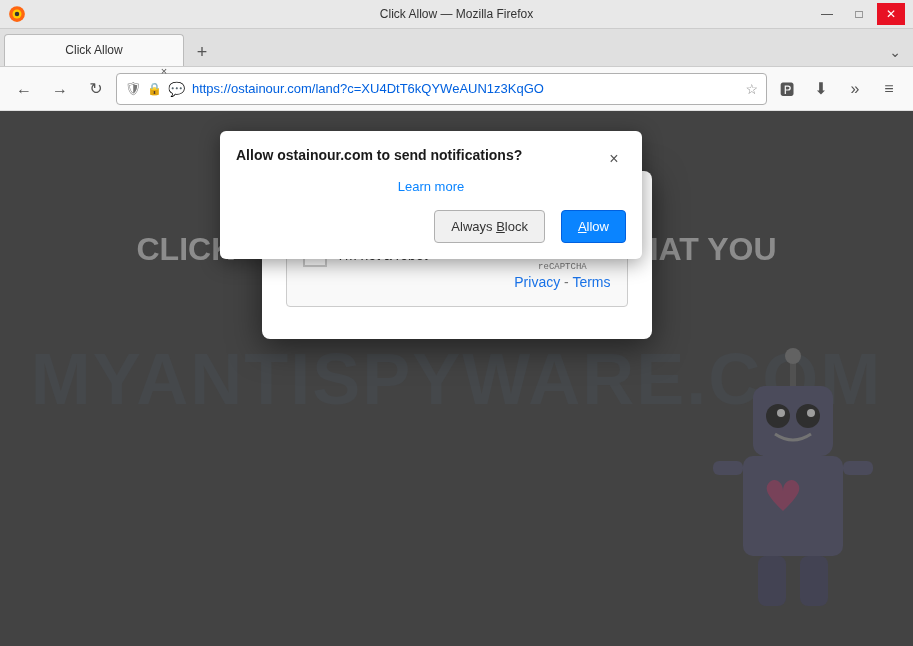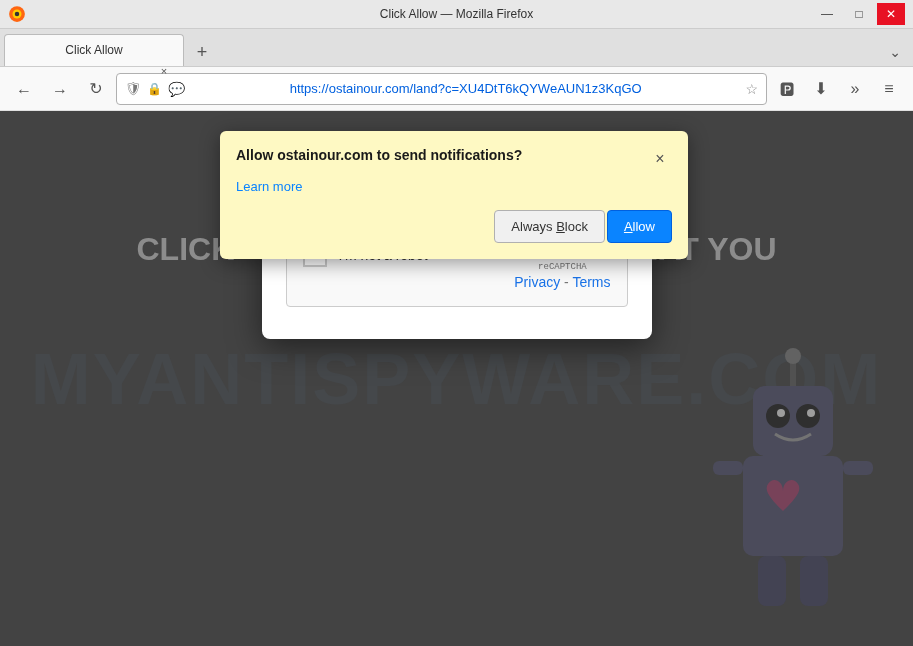--- a/index.html
+++ b/index.html
@@ -96,21 +96,21 @@
       border: 1px solid #b0b0b0;
       border-radius: 4px;
       background: white;
       display: flex;
       align-items: center;
       padding: 0 8px;
       gap: 6px;
       font-size: 13px;
       color: #333;
     }
-    .address-text { flex: 1; font-size: 13px; color: #0060df; overflow: hidden; white-space: nowrap; text-overflow: ellipsis; text-align: center; }
+    .address-text { flex: 1; font-size: 13px; color: #0060df; overflow: hidden; white-space: nowrap; text-overflow: ellipsis; }
     .address-star { color: #888; font-size: 14px; cursor: pointer; }
     .nav-bar-actions { display: flex; gap: 2px; }
     .toolbar-btn {
       width: 32px; height: 32px; border: none; background: transparent;
       cursor: pointer; border-radius: 4px; display: flex; align-items: center;
       justify-content: center; font-size: 16px; color: #555;
     }
 
     
     .content-area {
@@ -173,22 +173,22 @@
       width: 180px;
       height: 300px;
       z-index: 2;
     }
 
     
     .notification-popup {
       position: absolute;
       top: 20px;
       left: 220px;
-      width: 468px;
-      background: #fef9c3;
+      width: 422px;
+      background: #ffffff;
       border-radius: 6px;
       box-shadow: 0 4px 20px rgba(0,0,0,0.4);
       z-index: 10;
       padding: 16px 16px 16px 16px;
     }
     .popup-header {
       display: flex;
       align-items: flex-start;
       justify-content: space-between;
       margin-bottom: 8px;
@@ -205,24 +205,25 @@
       cursor: pointer; font-size: 16px; color: #555;
       display: flex; align-items: center; justify-content: center;
       border-radius: 4px;
     }
     .popup-learn-more {
       color: #0a84ff;
       font-size: 13px;
       text-decoration: none;
       display: block;
       margin-bottom: 16px;
+      text-align: center;
     }
     .popup-actions {
       display: flex;
-      gap: 2px;
+      gap: 16px;
       justify-content: flex-end;
     }
     .popup-btn {
       padding: 8px 16px;
       border: 1px solid #b0b0b0;
       border-radius: 4px;
       background: #f0f0f0;
       cursor: pointer;
       font-size: 13px;
       color: #333;

